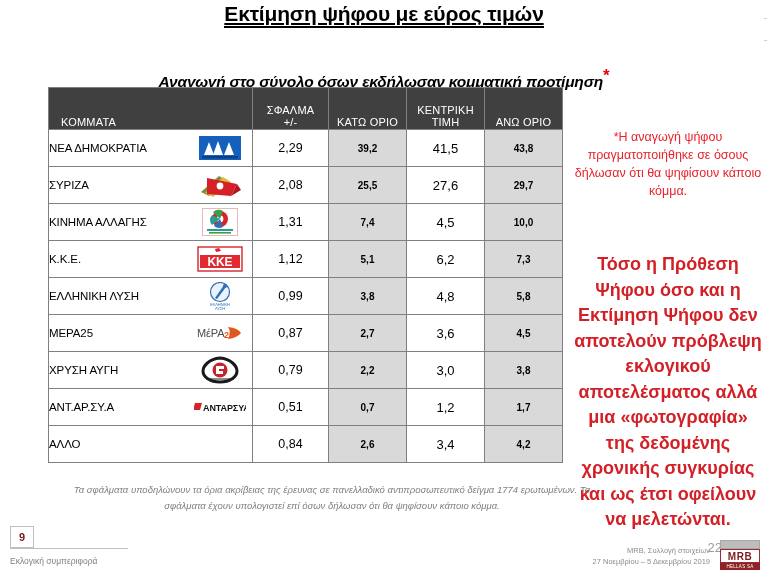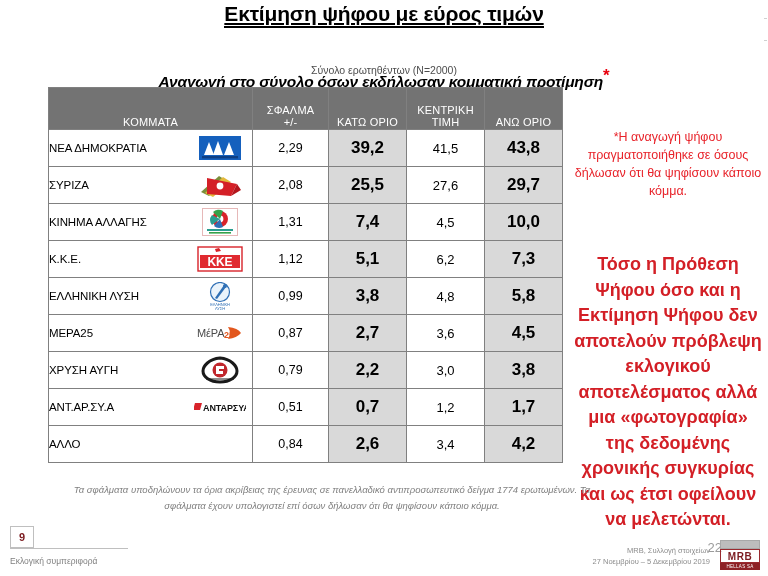--- a/index.html
+++ b/index.html
@@ -77,34 +77,34 @@
   table.poll {
     border-collapse: collapse;
     width: 514px;
     table-layout: fixed;
   }
   table.poll th, table.poll td {
     border: 1px solid #808080;
     padding: 0;
   }
   thead th {
-    background: #737373;
+    background: #404040;
     color: #ffffff;
     font-size: 11px;
     font-weight: normal;
     height: 41px;
     vertical-align: bottom;
     padding-bottom: 4px;
     text-align: center;
     border: 1px solid #000000;
     letter-spacing: 0.2px;
   }
   thead th.party-head {
-    text-align: center;
-    padding-left: 0;
+    text-align: left;
+    padding-left: 12px;
   }
   th .l1 { display: block; line-height: 1.15; }
   th .l2 { display: block; line-height: 1.15; }
 
   tbody tr { height: 37px; }
   td.party {
     position: relative;
     font-size: 11.5px;
     padding-left: 5px;
     letter-spacing: -0.1px;
@@ -112,21 +112,21 @@
   }
   td.num {
     text-align: center;
     font-size: 13px;
     background: #ffffff;
   }
   td.err { font-size: 12.5px; }
   td.bound {
     background: #d9d9d9;
     font-weight: bold;
-    font-size: 17px;
+    font-size: 10px;
   }
   td.center-val { font-size: 13px; }
 
   
   .logo {
     position: absolute;
     right: 6px;
     top: 50%;
     transform: translateY(-50%);
     width: 52px;
@@ -263,21 +263,20 @@
 <div class="slide">
 
   <div class="title">
     <span>Εκτίμηση ψήφου με εύρος τιμών</span>
   </div>
 
   <div class="subtitle">
     <span>Αναγωγή στο σύνολο όσων εκδήλωσαν κομματική προτίμηση</span><span class="asterisk">*</span>
   </div>
 
-  <div class="sample-line">Σύνολο ερωτηθέντων (N=2000)</div>
 
   <div class="table-wrap">
     <table class="poll">
       <colgroup>
         <col style="width:204px">
         <col style="width:76px">
         <col style="width:78px">
         <col style="width:78px">
         <col style="width:78px">
       </colgroup>

